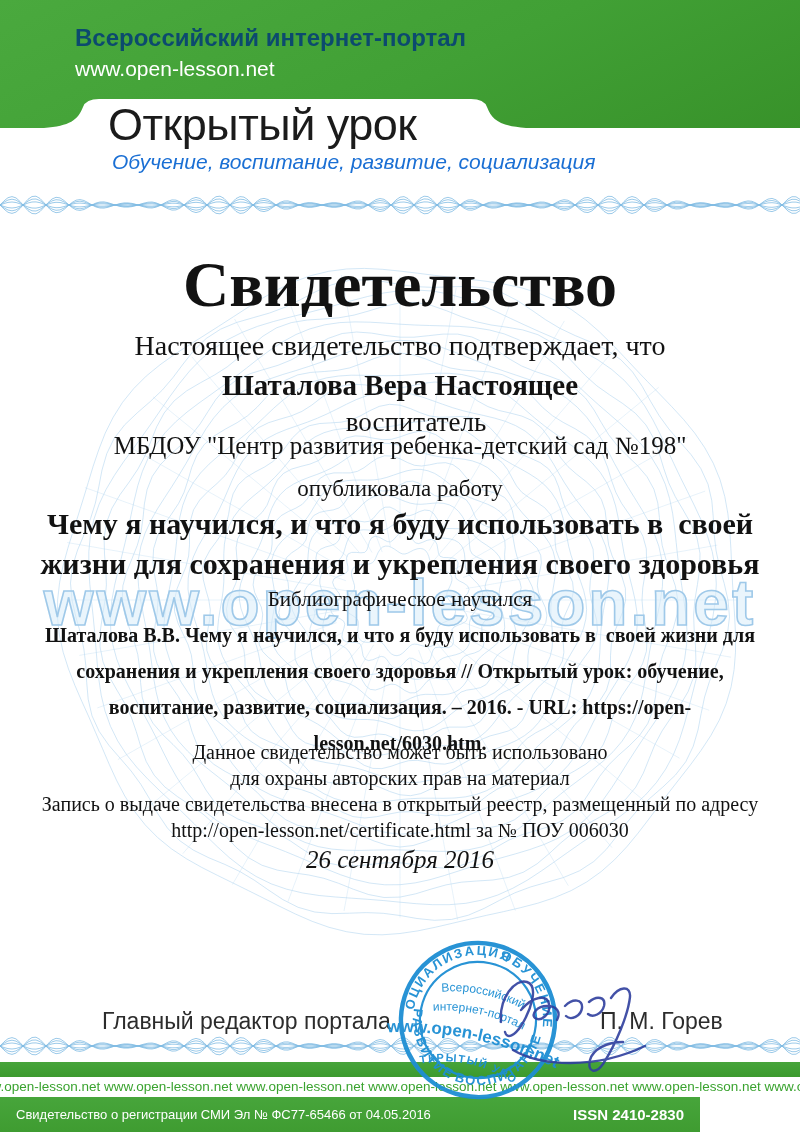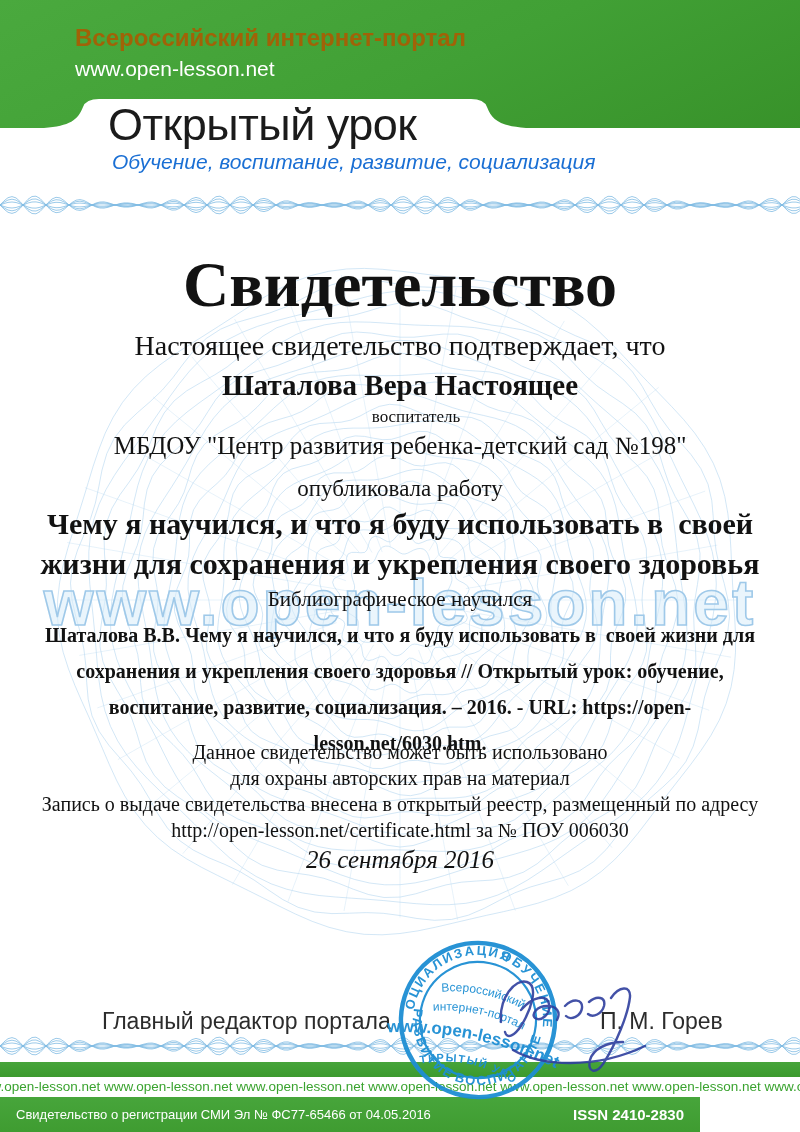--- a/index.html
+++ b/index.html
@@ -7,40 +7,40 @@
     width:800px;height:1132px;position:relative;overflow:hidden;background:#fff;
     font-family:"Liberation Sans",sans-serif;
   }
   .abs{position:absolute;}
   .center{left:0;right:0;text-align:center;}
   .serif{font-family:"Liberation Serif",serif;color:#121212;}
 
   
   .header{left:0;top:0;width:800px;height:128px;
     background:linear-gradient(155deg,#4aa93e 0%,#41a035 55%,#38922a 100%);z-index:1;}
-  .portal-title{left:75px;top:24px;font-size:24px;font-weight:bold;color:#a16207;z-index:4;}
+  .portal-title{left:75px;top:24px;font-size:24px;font-weight:bold;color:#0c4a6e;z-index:4;}
   .portal-url{left:75px;top:57px;font-size:21px;color:#fff;z-index:4;}
   .logo-tab{left:0;top:92px;width:800px;height:36px;z-index:2;}
   .logo-title{left:108px;top:99px;font-size:45px;font-weight:500;color:#1b1b1b;
     letter-spacing:-0.5px;z-index:5;}
   .logo-subtitle{left:112px;top:150px;font-size:21px;font-style:italic;font-weight:500;
     color:#1a6fd4;z-index:5;}
 
   
   .band-top{left:0;top:193px;width:800px;height:24px;z-index:1;}
   .band-bottom{left:0;top:1033px;width:800px;height:26px;z-index:1;}
   .rosette{left:40px;top:235px;width:720px;height:730px;z-index:0;}
   .watermark{top:566px;font-size:64px;font-weight:bold;letter-spacing:3px;
     color:rgba(217,236,249,0.55);-webkit-text-stroke:1.6px #9fc9e9;z-index:1;white-space:nowrap;}
 
   
   .cert-title{top:248px;font-size:64px;font-weight:bold;z-index:2;}
   .confirm-line{top:330px;font-size:28px;z-index:2;}
   .recipient{top:369px;font-size:29px;font-weight:bold;z-index:2;}
-  .role{top:407px;font-size:17px;z-index:2;margin-left:32px;}
+  .role{top:407px;font-size:27px;z-index:2;margin-left:32px;}
   .org{top:432px;font-size:25px;z-index:2;}
   .action{top:476px;font-size:23px;z-index:2;}
   .work-title{top:504px;font-size:30px;font-weight:bold;line-height:40px;
     white-space:pre-wrap;z-index:2;}
   .biblio-label{top:587px;font-size:21px;z-index:2;}
   .biblio-text{top:617px;font-size:20px;font-weight:bold;line-height:36px;
     white-space:pre-wrap;z-index:2;}
   .usage-note{top:739px;font-size:20px;line-height:26px;white-space:pre-line;z-index:2;}
   .cert-date{top:846px;font-size:25px;font-style:italic;z-index:2;}
 

